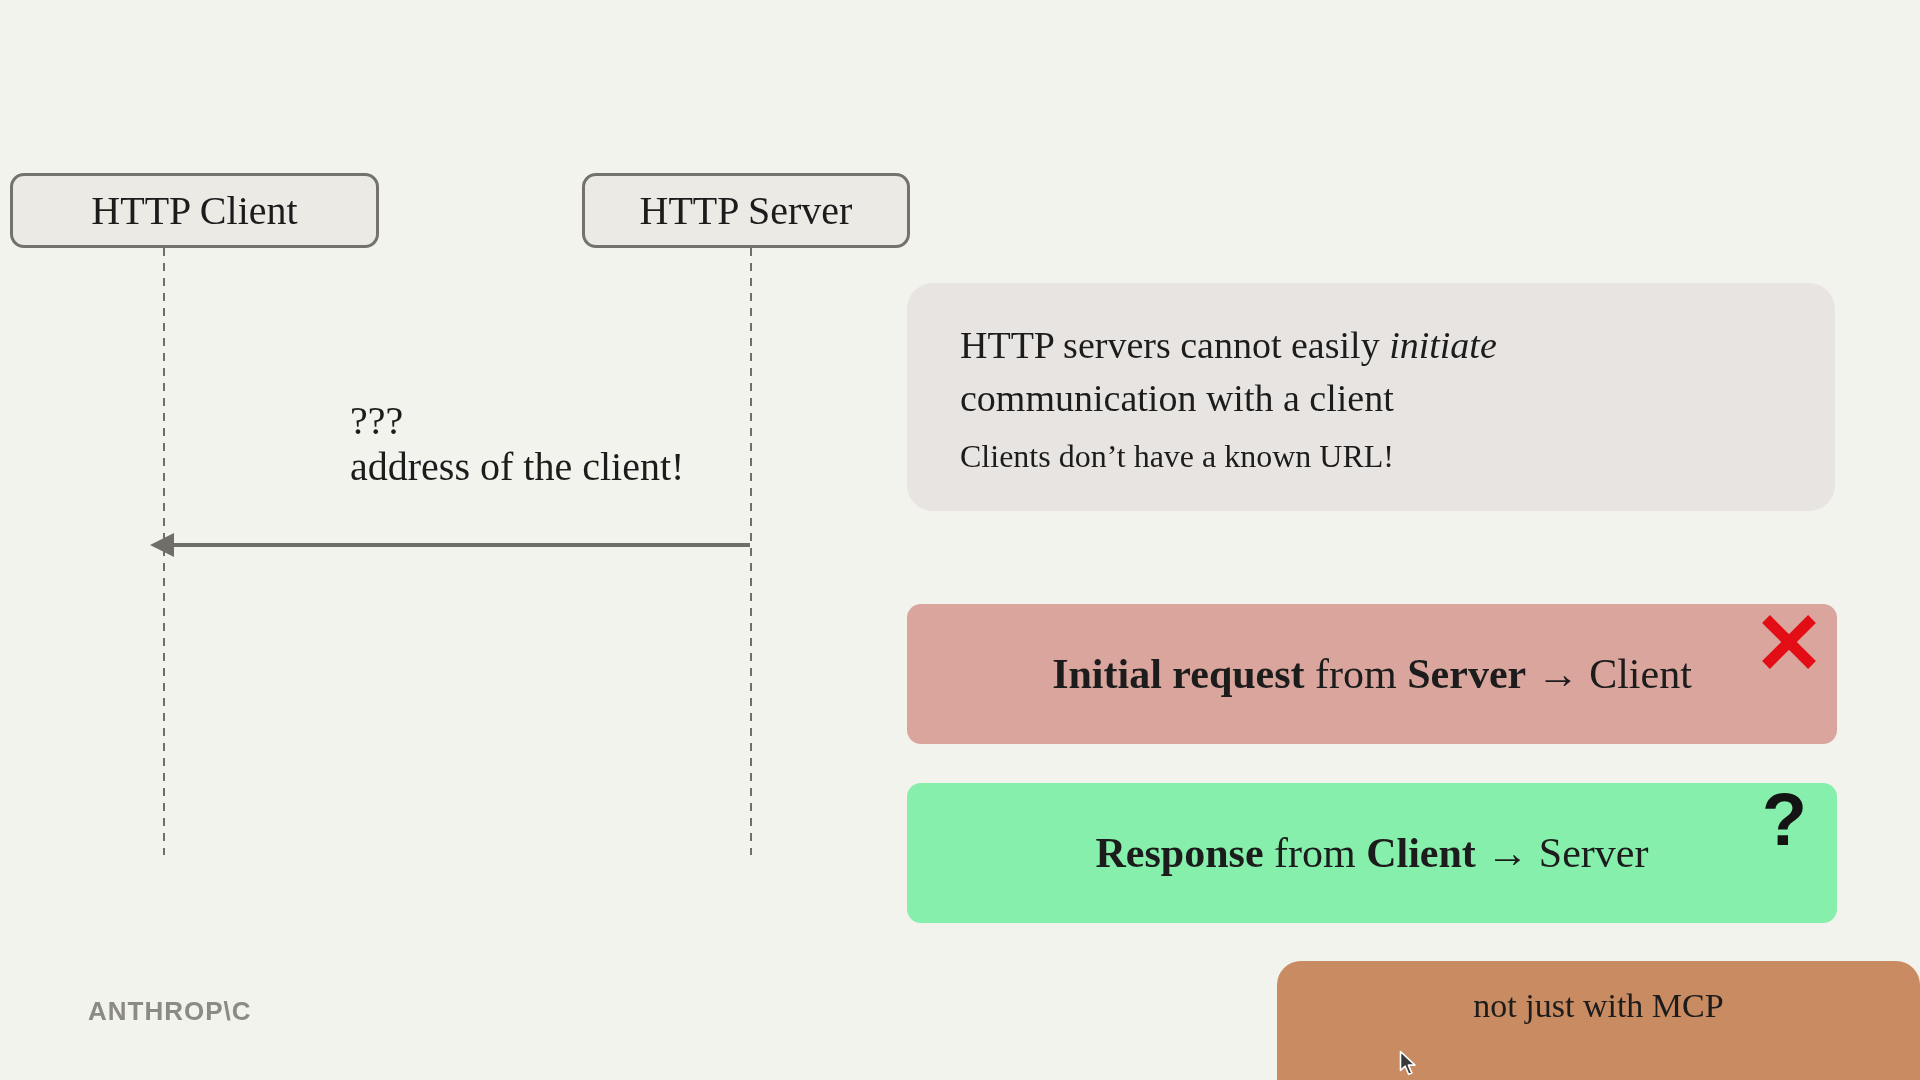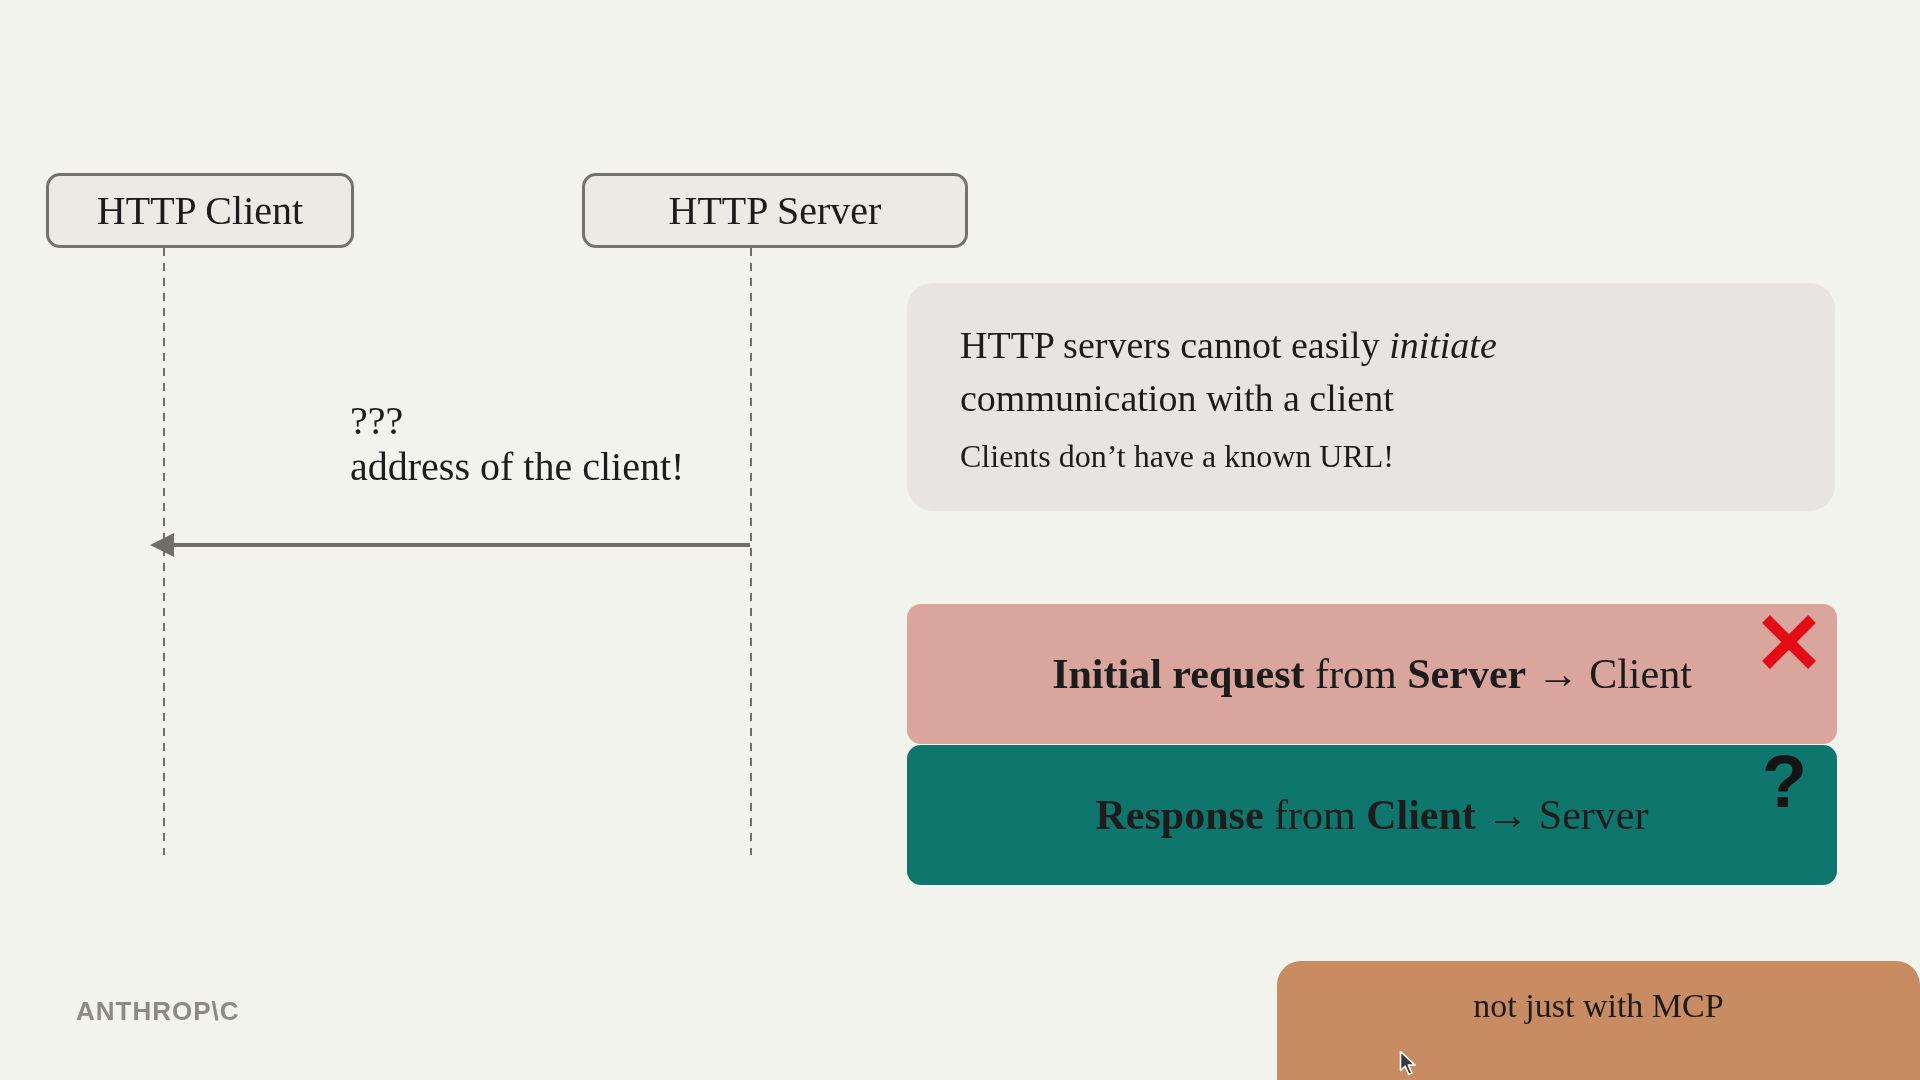--- a/index.html
+++ b/index.html
@@ -11,22 +11,22 @@
   }
 
   
   .actor {
     position: absolute; top: 173px; height: 75px;
     border: 3px solid #73736c; border-radius: 14px;
     background: #eceae5;
     display: flex; align-items: center; justify-content: center;
     font-size: 40px;
   }
-  #actor-client { left: 10px;  width: 308px; margin-left: 36px; }
-  #actor-server { left: 582px; width: 386px; }
+  #actor-client { left: 10px;  width: 369px; }
+  #actor-server { left: 582px; width: 328px; }
 
   
   .lifeline {
     position: absolute; top: 248px; width: 2px; height: 607px;
     background: repeating-linear-gradient(to bottom, #6f6f68 0 8px, transparent 8px 15px);
   }
   #lifeline-client { left: 163px; }
   #lifeline-server { left: 750px; }
 
   
@@ -58,41 +58,41 @@
 
   
   .flow-card {
     position: absolute; left: 907px; width: 930px; height: 140px;
     border-radius: 14px;
     display: flex; align-items: center; justify-content: center;
     font-size: 42px;
     margin-top: 19px;
   }
   #flow-card-initial  { top: 585px; background: #d9a59d; }
-  #flow-card-response { top: 726px; background: #0f766e; }
+  #flow-card-response { top: 764px; background: #86efac; }
   .flow-card b { font-weight: bold; }
 
   #cross-icon { position: absolute; top: 6px; right: 16px; }
   #question-mark {
     position: absolute; top: -4px; right: 30px;
     font-family: "Liberation Sans", sans-serif; font-weight: bold;
     font-size: 74px; line-height: 1.1; color: #141414;
   }
 
   
   #note-card {
     position: absolute; left: 1277px; top: 961px; width: 643px; height: 126px;
     background: #c98b61; border-radius: 24px 24px 0 0;
     text-align: center; font-size: 34px; line-height: 42px;
     padding-top: 24px;
   }
 
   
   #logo {
-    position: absolute; left: 76px; top: 996px;
+    position: absolute; left: 88px; top: 996px;
     font-family: "Liberation Sans", sans-serif; font-weight: bold;
     font-size: 26px; letter-spacing: 1px; color: #8b8b83;
   }
 
   
   #cursor { position: absolute; left: 1399px; top: 1050px; }
 </style>
 </head>
 <body>
 

